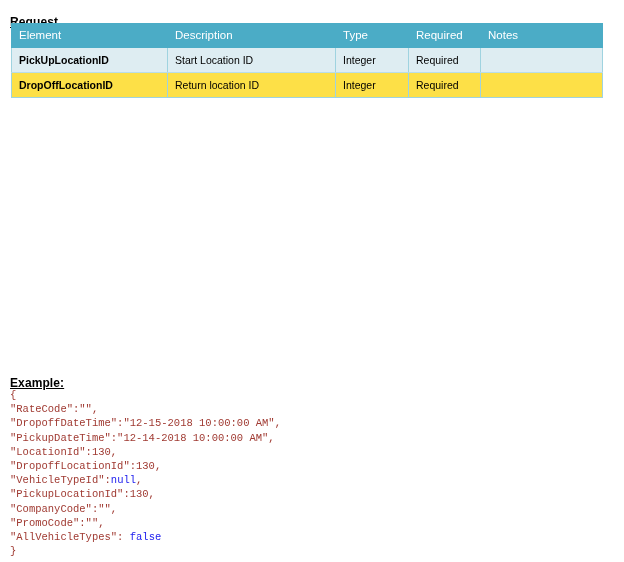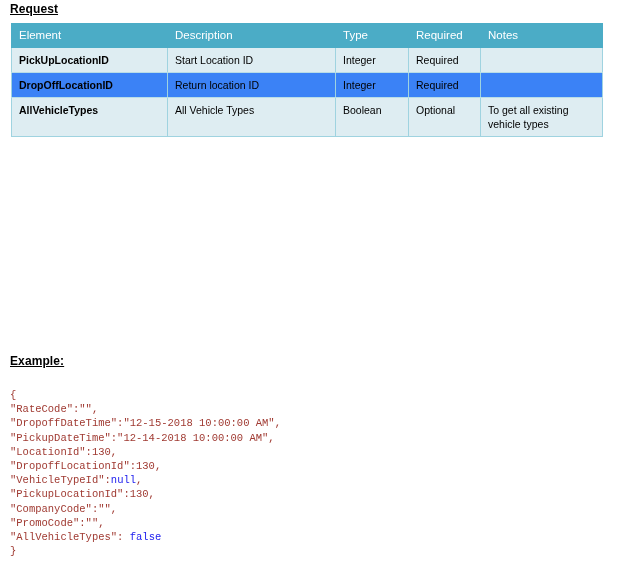--- a/index.html
+++ b/index.html
@@ -26,32 +26,33 @@
 
   
   .section-heading {
     font-family: "Liberation Sans", sans-serif;
     font-size: 12px;
     font-weight: bold;
     color: #000000;
     text-decoration: underline;
     letter-spacing: 0.1px;
     line-height: 14px;
+    margin-top: 13px;
   }
 
   #request-heading {
     position: absolute;
     left: 10px;
     top: 2px;
   }
 
   #example-heading {
     position: absolute;
     left: 10px;
-    top: 354px;
+    top: 363px;
   }
 
   
   .req-table {
     position: absolute;
     left: 11px;
     top: 23px;
     width: 591px;
     border-collapse: collapse;
     table-layout: fixed;
@@ -83,21 +84,21 @@
     border-top: 1px solid #B9DDE7;
     border-bottom: 1px solid #B9DDE7;
     padding: 5px 12px 5px 7px;
     vertical-align: top;
     font-size: 10.5px;
     line-height: 14px;
     color: #000000;
   }
 
   .req-table tr.band-shade td { background: #DEEDF2; }
-  .req-table tr.band-plain td { background: #3b82f6; }
+  .req-table tr.band-plain td { background: #fde047; }
 
   .req-table td.cell-element {
     font-weight: bold;
   }
 
   .req-table tr:last-child td {
     border-bottom: 1px solid #9FD3E0;
   }
 
   
@@ -147,27 +148,20 @@
           <td>Required</td>
           <td></td>
         </tr>
         <tr class="band-plain">
           <td class="cell-element">DropOffLocationID</td>
           <td>Return location ID</td>
           <td>Integer</td>
           <td>Required</td>
           <td></td>
         </tr>
-        <tr class="band-shade">
-          <td class="cell-element">AllVehicleTypes</td>
-          <td>All Vehicle Types</td>
-          <td>Boolean</td>
-          <td>Optional</td>
-          <td>To get all existing vehicle types</td>
-        </tr>
       </tbody>
   </table>
 
   <div class="section-heading" id="example-heading">Example:</div>
 
   <div class="code-block" id="code-block"><div class="code-line"><span class="tok-key">{</span></div><div class="code-line"><span class="tok-key">"RateCode":"",</span></div><div class="code-line"><span class="tok-key">"DropoffDateTime":"12-15-2018 10:00:00 AM",</span></div><div class="code-line"><span class="tok-key">"PickupDateTime":"12-14-2018 10:00:00 AM",</span></div><div class="code-line"><span class="tok-key">"LocationId":130,</span></div><div class="code-line"><span class="tok-key">"DropoffLocationId":130,</span></div><div class="code-line"><span class="tok-key">"VehicleTypeId":</span><span class="tok-literal">null</span><span class="tok-key">,</span></div><div class="code-line"><span class="tok-key">"PickupLocationId":130,</span></div><div class="code-line"><span class="tok-key">"CompanyCode":"",</span></div><div class="code-line"><span class="tok-key">"PromoCode":"",</span></div><div class="code-line"><span class="tok-key">"AllVehicleTypes": </span><span class="tok-literal">false</span><span class="tok-key"></span></div><div class="code-line"><span class="tok-key">}</span></div></div>
 
 </div>
 
 </body></html>

